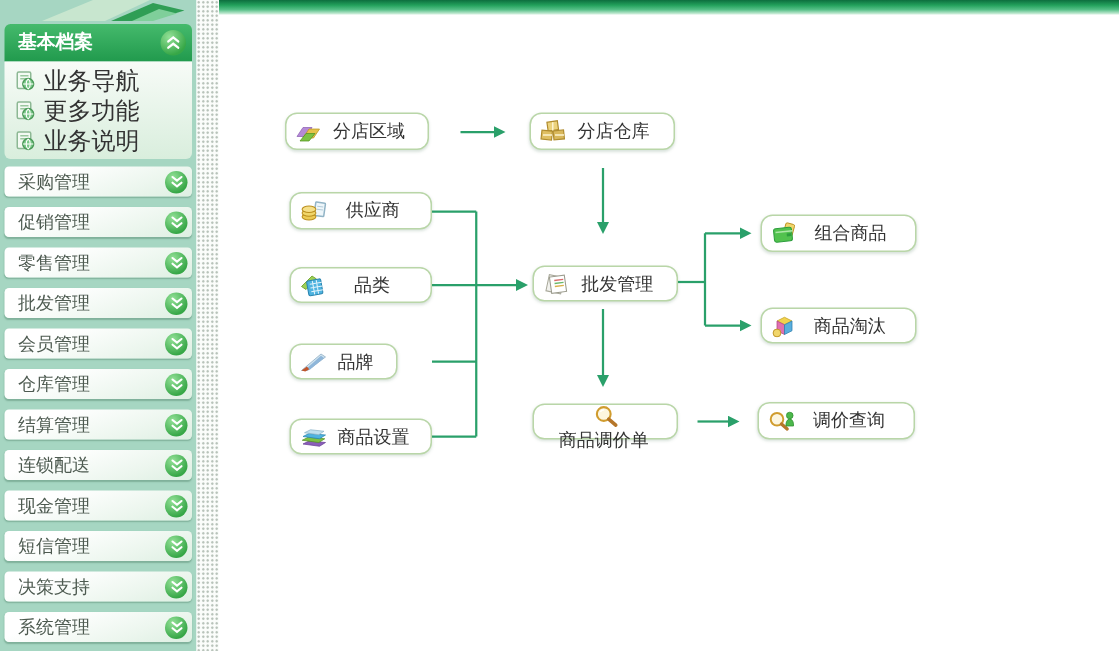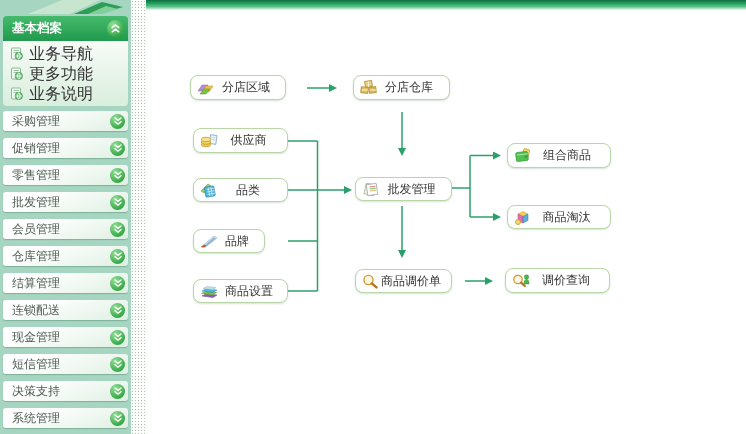--- a/index.html
+++ b/index.html
@@ -394,21 +394,21 @@
         <svg width="17" height="15" viewBox="0 0 17 15">
           <polygon points="4,4 9,1.5 14,4 9,6.5" fill="#f2d24e" stroke="#c2a020" stroke-width="0.5"></polygon>
           <polygon points="4,4 9,6.5 9,13 4,10.5" fill="#e06fb0" stroke="#b04586" stroke-width="0.5"></polygon>
           <polygon points="14,4 9,6.5 9,13 14,10.5" fill="#58aede" stroke="#2f7fae" stroke-width="0.5"></polygon>
           <circle cx="4" cy="12" r="2.6" fill="#f1d66b" stroke="#bb8f1e" stroke-width="0.6"></circle>
         </svg>
       </span>
     <span class="flabel">商品淘汰</span>
   </div>
 
-  <div class="fbtn" style="left:209px; top:269px; width:97px; height:24px;">
+  <div class="fbtn" style="left:209px; top:269px; width:97px; height:24px;flex-direction:column;">
     <span class="ficon">
         <svg width="17" height="15" viewBox="0 0 17 15">
           <circle cx="6.5" cy="6" r="4.6" fill="#fdf6e0" stroke="#d09c2e" stroke-width="1.4"></circle>
           <path d="M9.8,9.4 L14.5,13.4" stroke="#b5762a" stroke-width="2.4" stroke-linecap="round"></path>
           <path d="M4.2,4.6 A3,3 0 0,1 6.8,3.2" stroke="#ffffff" stroke-width="1" fill="none"></path>
         </svg>
       </span>
     <span class="flabel">商品调价单</span>
   </div>
 

